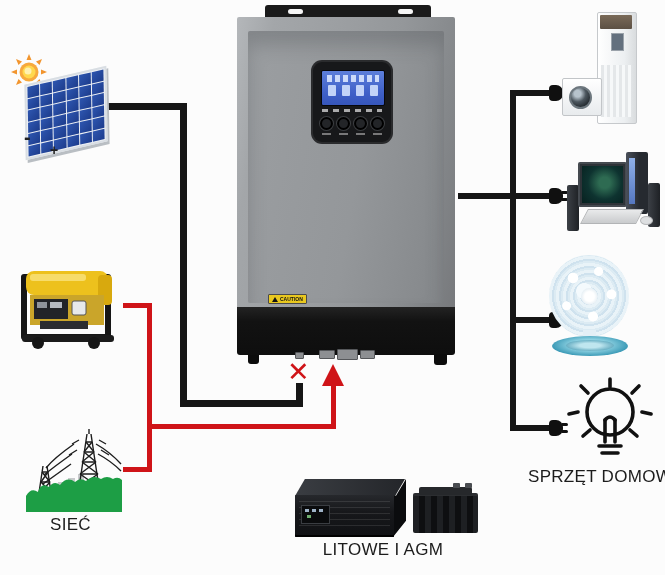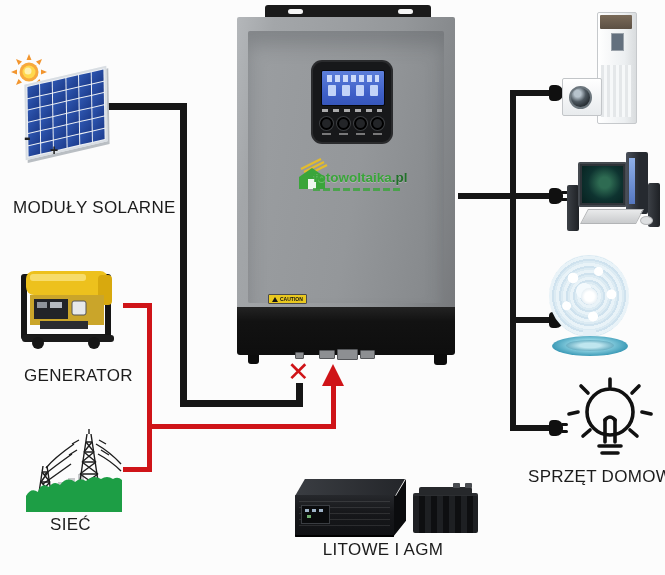--- a/index.html
+++ b/index.html
@@ -197,38 +197,36 @@
         <i></i>
         <i></i>
         <i></i>
         <i></i>
         <i></i>
         <i></i>
     </div>
   </div>
   <div class="sign" style="left:24px;top:126px;font-size:20px;">-</div>
   <div class="sign" style="left:50px;top:142px;font-size:14px;">+</div>
-  <div class="lbl" style="left:13px;top:198px;">MODUŁY SOLARNE</div>
 
   <svg class="abs" style="left:10px;top:263px;" width="118" height="90" viewBox="0 0 118 90">
     <path d="M14 14 h84 v60 h-84 z" fill="none" stroke="#161616" stroke-width="6" stroke-linejoin="round"></path>
     <rect x="16" y="8" width="82" height="24" rx="8" fill="#edc11d"></rect>
     <rect x="20" y="11" width="56" height="7" rx="3" fill="#f7dc6a"></rect>
     <rect x="88" y="12" width="14" height="30" rx="4" fill="#d8a90e"></rect>
     <rect x="20" y="32" width="74" height="30" fill="#caa52a"></rect>
     <rect x="24" y="36" width="34" height="20" fill="#222428"></rect>
     <rect x="27" y="39" width="10" height="6" fill="#8f949b"></rect>
     <rect x="40" y="39" width="12" height="6" fill="#b5bac1"></rect>
     <rect x="62" y="38" width="14" height="14" rx="2" fill="#e7e9ea" stroke="#555" stroke-width="1"></rect>
     <rect x="30" y="58" width="48" height="8" fill="#2a2c30"></rect>
     <rect x="12" y="72" width="92" height="7" rx="3" fill="#1b1b1b"></rect>
     <circle cx="28" cy="80" r="6" fill="#161616"></circle>
       <circle cx="84" cy="80" r="6" fill="#161616"></circle>
   </svg>
-  <div class="lbl" style="left:24px;top:366px;">GENERATOR</div>
 
   <svg class="abs" style="left:24px;top:428px;" width="100" height="86" viewBox="0 0 100 86">
     <g fill="#c8cacc">
         <rect x="44" y="50" width="7" height="14"></rect>
         <rect x="54" y="46" width="6" height="18"></rect>
         <rect x="34" y="54" width="6" height="10"></rect>
       </g>
     <g stroke="#1d1d1d" stroke-width="1.4" fill="none">
       <path d="M63 6 L52 80 M67 6 L78 80"></path>
       <path d="M62 14 L68 14 M60 24 L70 24 M58 34 L72 34 M56 46 L74 46 M54 60 L76 60"></path>
@@ -280,35 +278,20 @@
             <div class="knob"></div>
             <div class="tag"></div>
           </div>
         <div class="inv-btn">
             <div class="knob"></div>
             <div class="tag"></div>
           </div>
       </div>
     </div>
 
-    <div class="abs" style="left:58px;top:150px;width:110px;height:46px;">
-      <svg width="34" height="34" viewBox="0 0 34 34" style="position:absolute;left:0;top:2px;">
-        <g stroke="#e3bc2e" stroke-width="2.4" fill="none">
-          <path d="M6 12 L26 2"></path>
-            <path d="M9 15 L29 5"></path>
-            <path d="M12 18 L32 8"></path>
-        </g>
-        <path d="M4 20 L17 11 L30 20 L30 32 L4 32 Z" fill="#3aa53a"></path>
-        <rect x="13" y="22" width="8" height="10" fill="#eef6ee"></rect>
-      </svg>
-      <div class="abs" style="left:18px;top:13px;">
-        <span class="wm-text">fotowoltaika</span><span class="wm-text wm-tld">.pl</span>
-        <div class="wm-slogan"></div>
-      </div>
-    </div>
 
     <div class="caution" style="left:31px;top:289px;">
       <span class="warn-tri"></span>
       <span>CAUTION</span>
     </div>
 
     <div class="inv-bottom" style="left:0;top:302px;width:218px;height:48px;"></div>
     <div class="conn" style="left:82px;top:345px;width:14px;height:7px;"></div>
     <div class="conn" style="left:100px;top:344px;width:19px;height:9px;"></div>
     <div class="conn" style="left:123px;top:345px;width:13px;height:7px;"></div>

